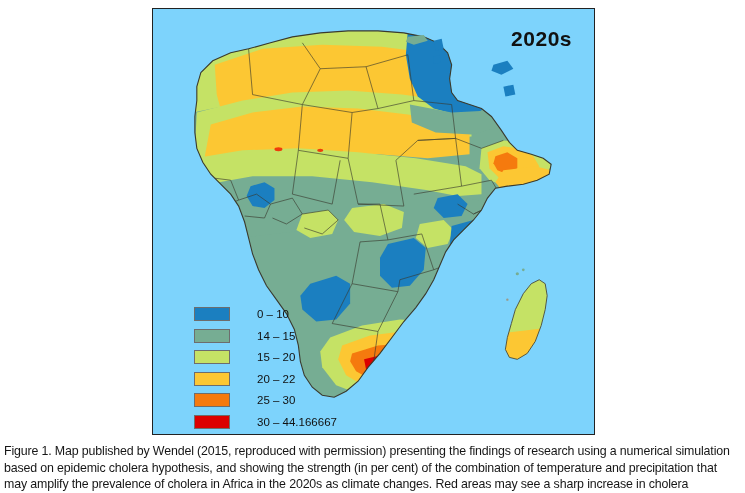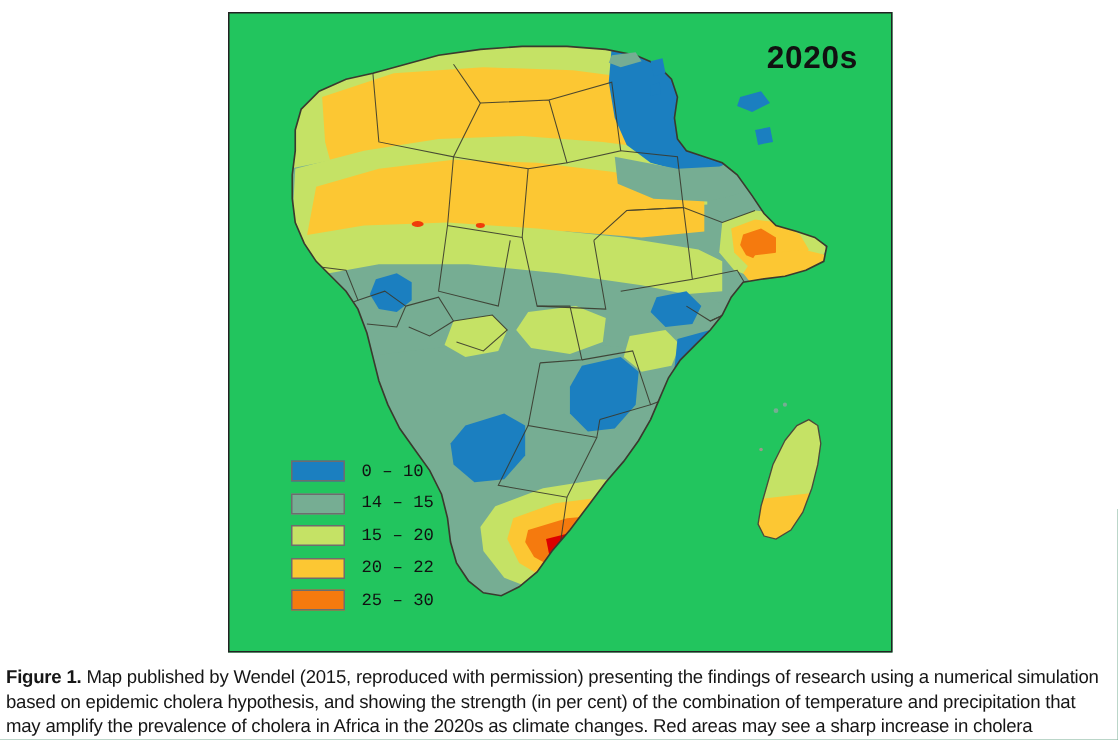--- a/index.html
+++ b/index.html
@@ -12,21 +12,21 @@
     overflow:hidden;
     position:relative;
   }
 
   
   #figure-frame{
     position:absolute;
     left:152px; top:8px;
     width:443px; height:427px;
     border:1.5px solid #222;
-    background:#22c55e;
+    background:#7dd3fc;
     box-sizing:border-box;
     overflow:hidden;
   }
 
   #map-stage{
     position:absolute;
     left:0; top:0; right:0; bottom:0;
   }
   #map-svg{ display:block; width:100%; height:100%; }
 
@@ -54,39 +54,39 @@
     margin-bottom:3.5px;
   }
   .legend-swatch{
     width:36px;
     height:14px;
     border:0.6px solid #6d6d6d;
     box-sizing:border-box;
     flex:0 0 auto;
   }
   .legend-label{
-    margin-left:11px;
+    margin-left:27px;
     font-size:11.5px;
     color:#111;
     white-space:nowrap;
-    font-family:Liberation Mono, monospace;
+    font-family:Liberation Sans, sans-serif;
   }
 
   
   #caption{
     position:absolute;
     left:4px; top:443px;
     width:737px;
     font-size:12.4px;
     line-height:16.6px;
     color:#161616;
     font-family:"Liberation Sans", sans-serif;
     letter-spacing:-0.15px;
   }
-  #caption .cap-label{ font-weight:bold;text-align:right; }
+  #caption .cap-label{ font-weight:normal;text-align:right; }
 </style>
 </head>
 <body>
 
 <div id="figure-frame">
 
   <div id="map-stage">
     <svg id="map-svg" viewBox="0 0 443 427" preserveAspectRatio="xMidYMid meet">
 
       <defs>
@@ -248,18 +248,22 @@
       <span class="legend-label">15 – 20</span>
     </div>
     <div class="legend-row">
       <span class="legend-swatch" style="background: rgb(252, 199, 51);"></span>
       <span class="legend-label">20 – 22</span>
     </div>
     <div class="legend-row">
       <span class="legend-swatch" style="background: rgb(245, 122, 14);"></span>
       <span class="legend-label">25 – 30</span>
     </div>
+    <div class="legend-row">
+      <span class="legend-swatch" style="background: rgb(220, 0, 0);"></span>
+      <span class="legend-label">30 – 44.166667</span>
+    </div>
   </div>
 </div>
 
 <div id="caption">
   <span class="cap-label">Figure 1.</span><span class="cap-text"> Map published by Wendel (2015, reproduced with permission) presenting the findings of research using a numerical simulation based on epidemic cholera hypothesis, and showing the strength (in per cent) of the combination of temperature and precipitation that may amplify the prevalence of cholera in Africa in the 2020s as climate changes. Red areas may see a sharp increase in cholera outbreaks.</span>
 </div>
 
 </body></html>

